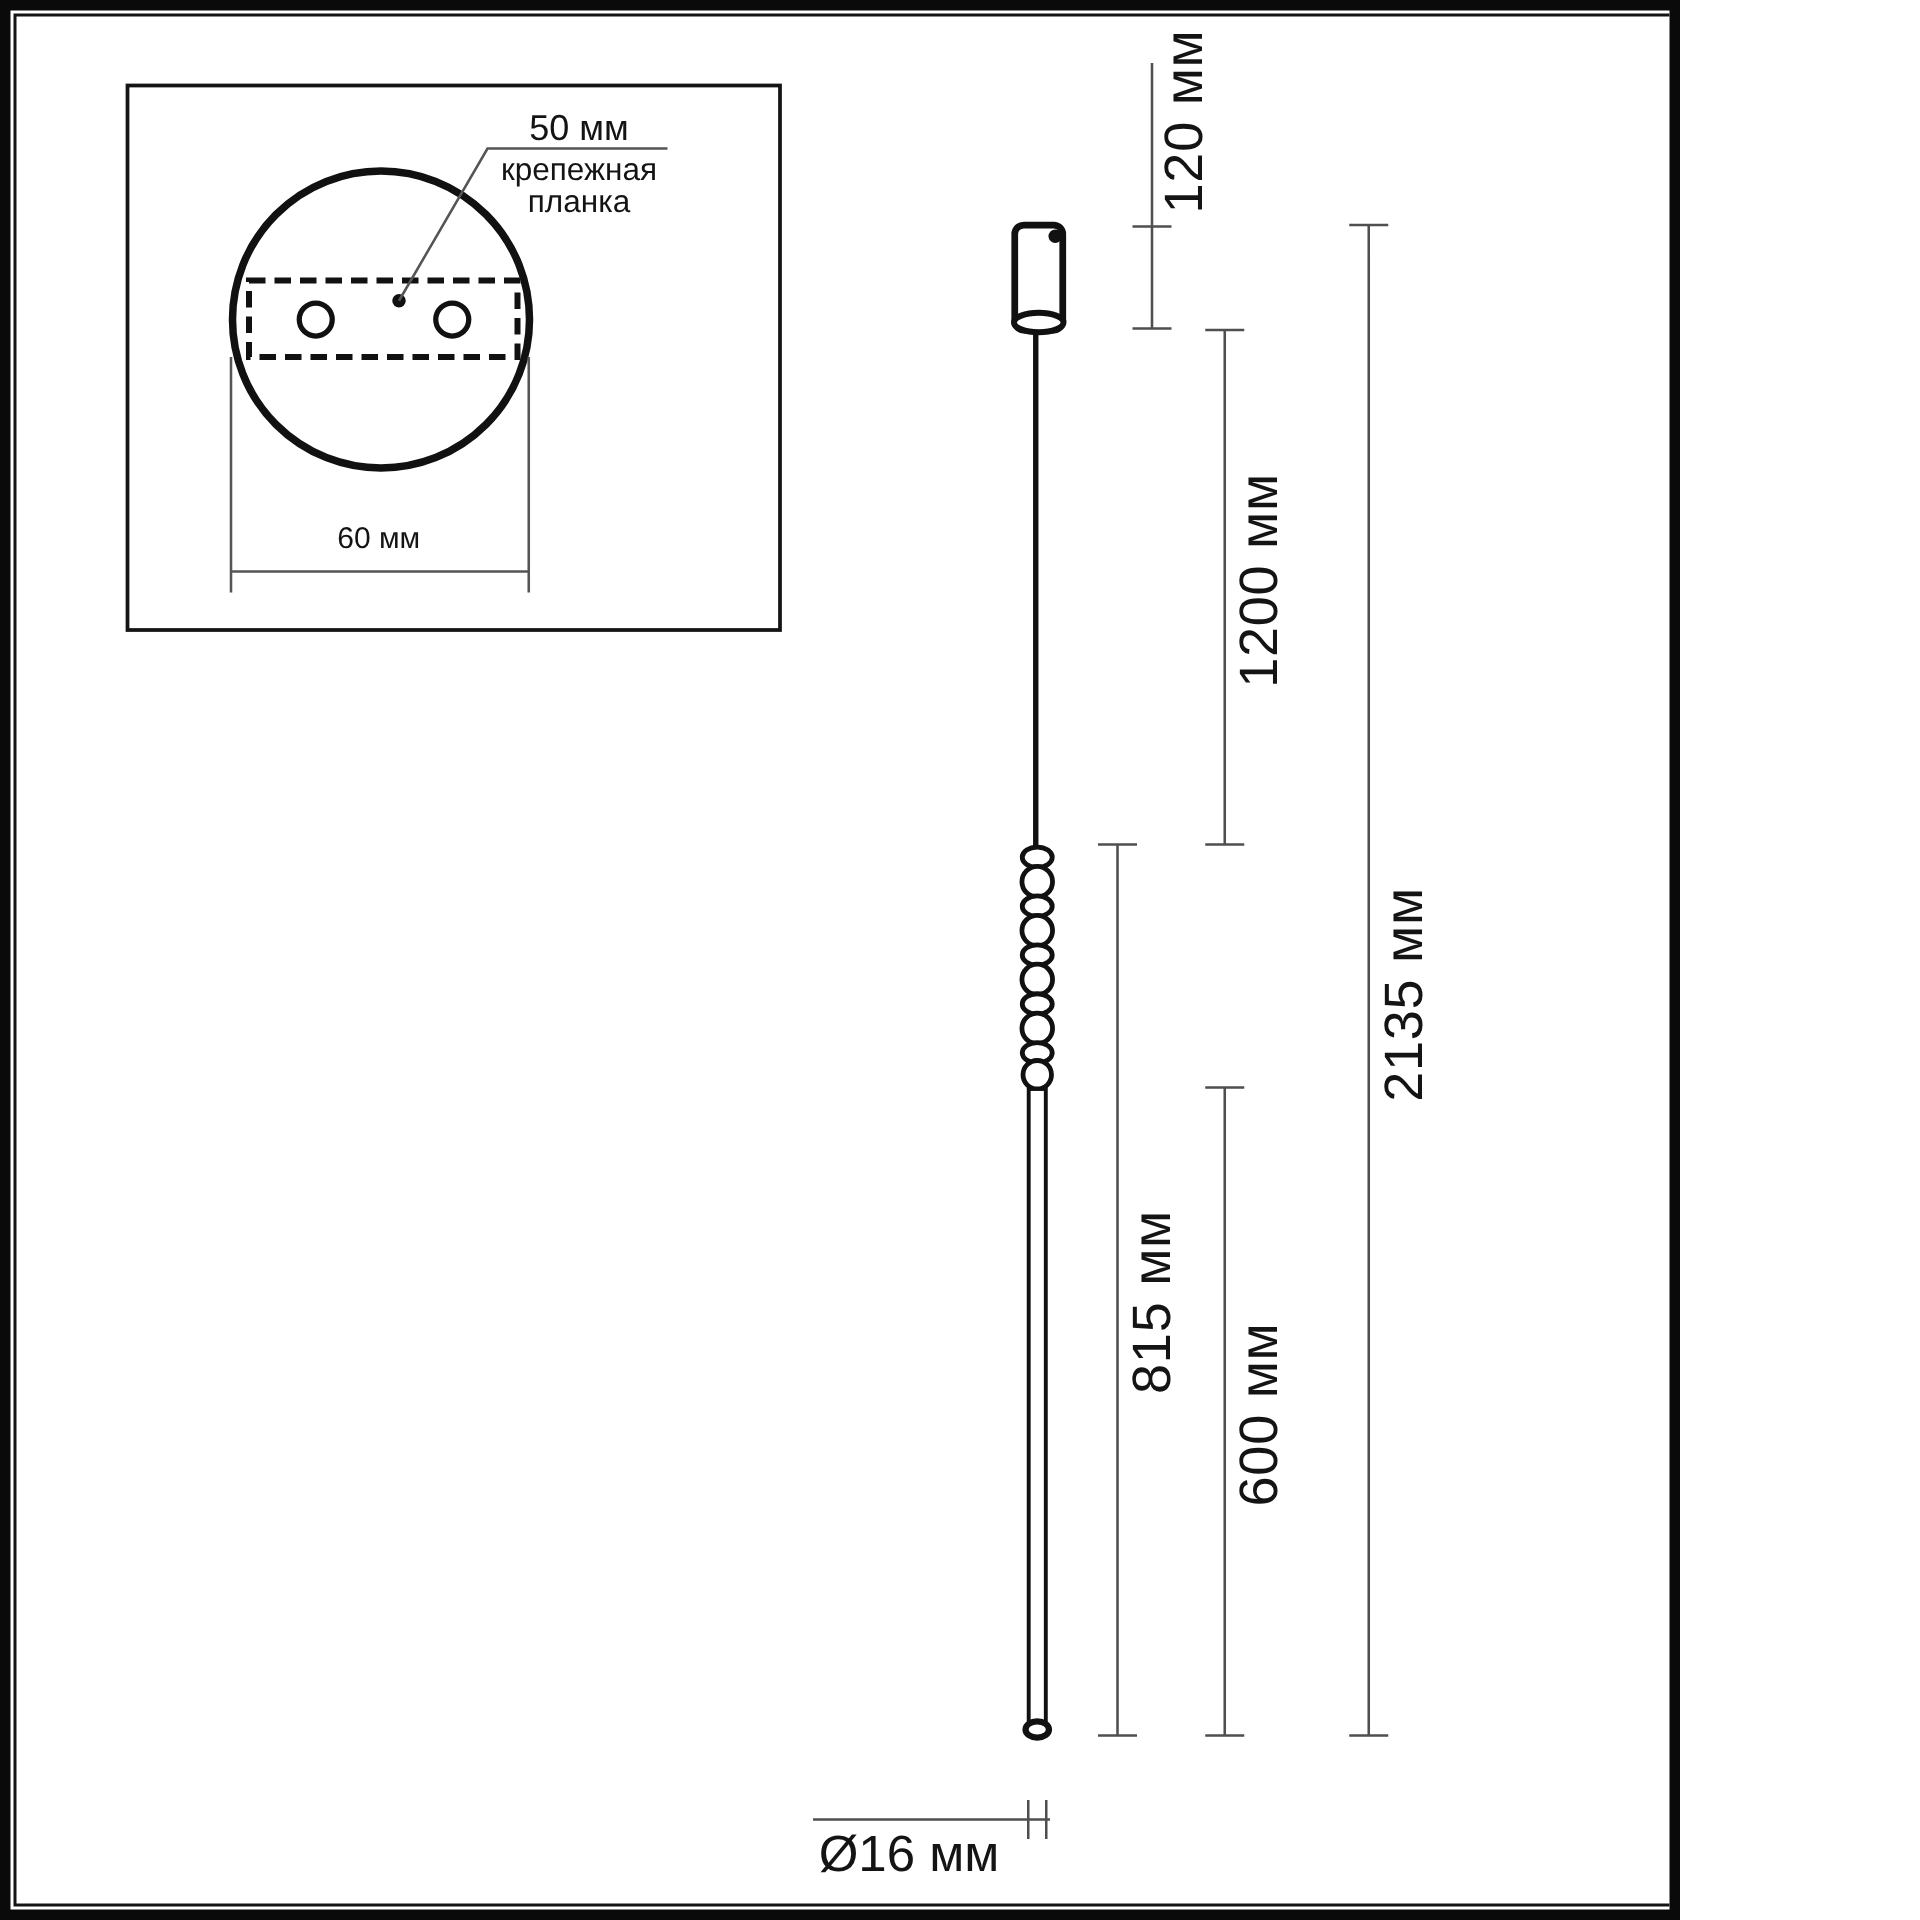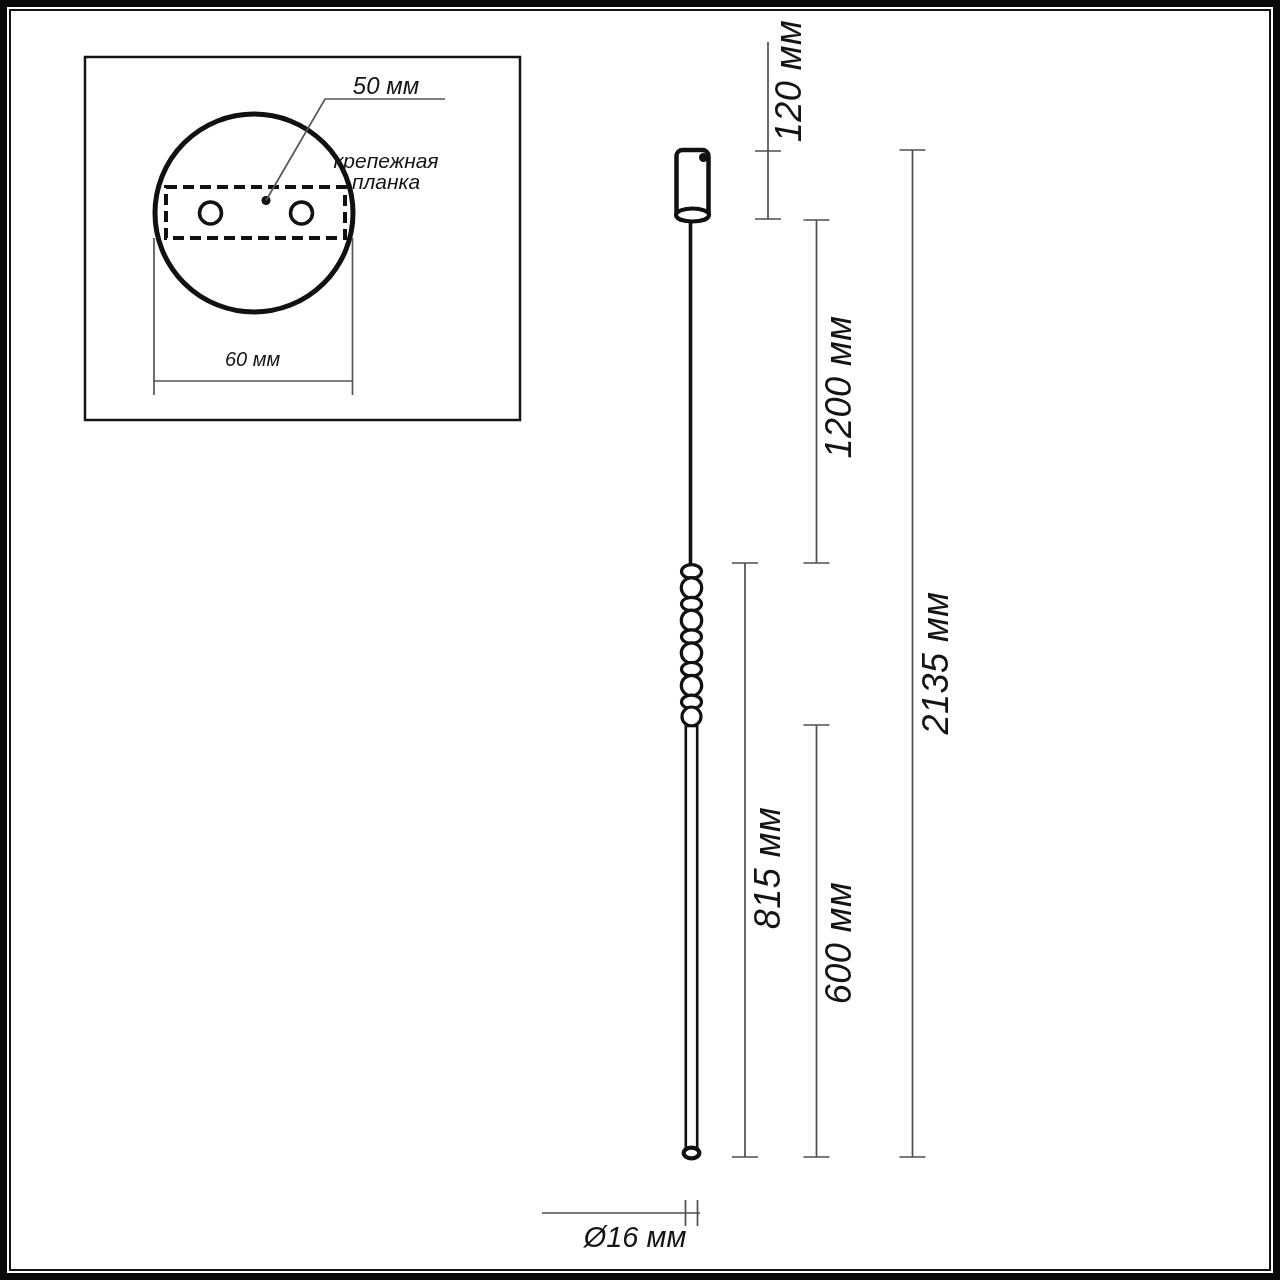--- a/index.html
+++ b/index.html
@@ -3,27 +3,26 @@
 <meta charset="utf-8">
 <style>
   html, body {
     margin: 0;
     padding: 0;
     background: #ffffff;
     font-family: "Liberation Sans", "DejaVu Sans", sans-serif;
   }
   .page {
     position: relative;
-    width: 1280px;
+    width: 1120px;
     height: 1280px;
     box-sizing: border-box;
     border: 7px solid #0a0a0a;
     background: #ffffff;
     overflow: hidden;
-    font-style: italic;
   }
   .canvas {
     position: absolute;
     left: -7px;
     top: -7px;
     width: 1280px;
     height: 1280px;
   }
   .frame-inner {
     position: absolute;
@@ -51,28 +50,28 @@
     white-space: nowrap;
     transform: translate(-50%, -50%) rotate(-90deg);
   }
   .hlabel {
     position: absolute;
     color: #141414;
     white-space: nowrap;
     transform: translate(-50%, -50%);
   }
   .lbl-50  { left: 336px; top: 72px;  width: 100px; font-size: 24px; }
-  .lbl-krep{ left: 324px; top: 103px; width: 124px; font-size: 21px; line-height: 21px; margin-top: 47px; }
+  .lbl-krep{ left: 324px; top: 103px; width: 124px; font-size: 21px; line-height: 21px; }
   .lbl-60  { left: 192px; top: 348px; width: 121px; font-size: 20px; }
   .lbl-120 { left: 789px; top: 81px;  }
   .lbl-1200{ left: 839px; top: 387px; }
   .lbl-2135{ left: 936px; top: 663px; }
   .lbl-815 { left: 768px; top: 868px; }
   .lbl-600 { left: 839px; top: 943px; }
-  .lbl-d16 { left: 635px; top: 1237px; font-size: 29px; }
+  .lbl-d16 { left: 606px; top: 1237px; font-size: 34px; }
 </style>
 </head>
 <body>
 
 <div class="page">
   <div class="canvas">
 
     <div class="frame-inner"></div>
 
     <svg class="artwork" viewBox="0 0 1280 1280">

